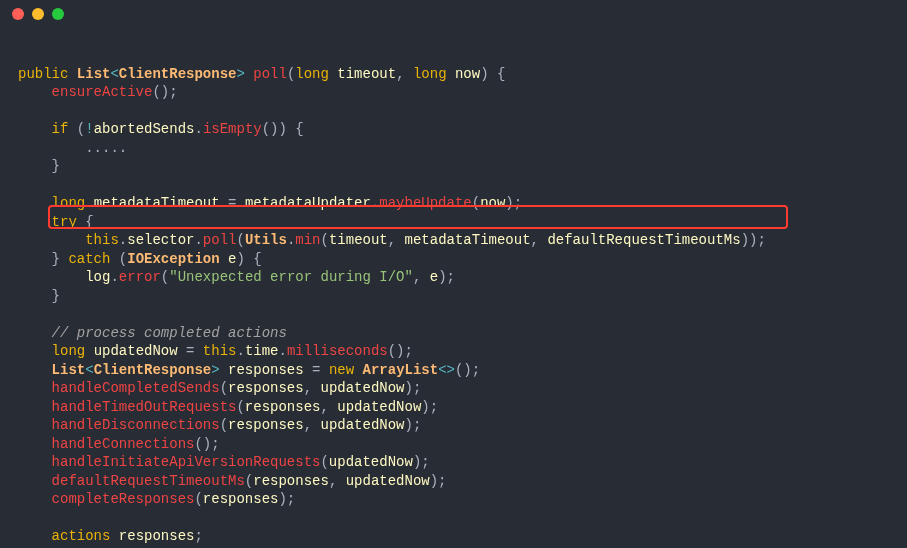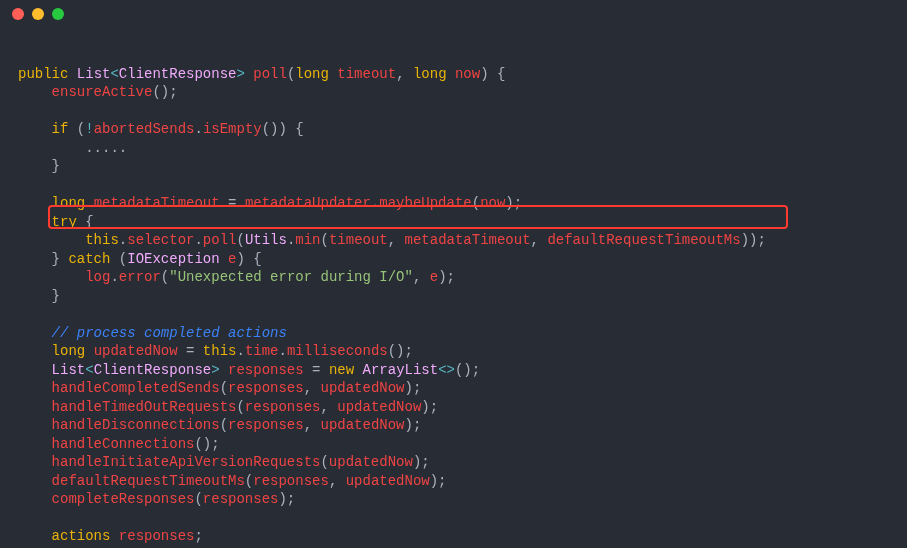--- a/index.html
+++ b/index.html
@@ -29,27 +29,27 @@
   .dot.yellow { background: #ffbd2e; }
   .dot.green  { background: #27c93f; }
 
   .code {
     padding: 18px 18px 18px 18px;
     white-space: pre;
     color: #abb2bf;
   }
 
   .kw    { color: #eab308; margin-top: 24px; }   
-  .type  { color: #f0abfc; }   
+  .type  { color: #fdba74; font-weight: bold; }   
   .func  { color: #ef4444; }   
-  .var   { color: #ef4444; }   
+  .var   { color: #fef9c3; }   
   .str   { color: #98c379; }   
   .op    { color: #56b6c2; }   
   .pn    { color: #abb2bf; }   
-  .cmt   { color: #3b82f6; font-style: italic; }
+  .cmt   { color: #a3a3a3; font-style: italic; }
 
   .highlight-box {
     position: absolute;
     border: 2px solid #ff3b30;
     border-radius: 4px;
     pointer-events: none;
   }
 
   [data-bind] { display: inline; }
 

